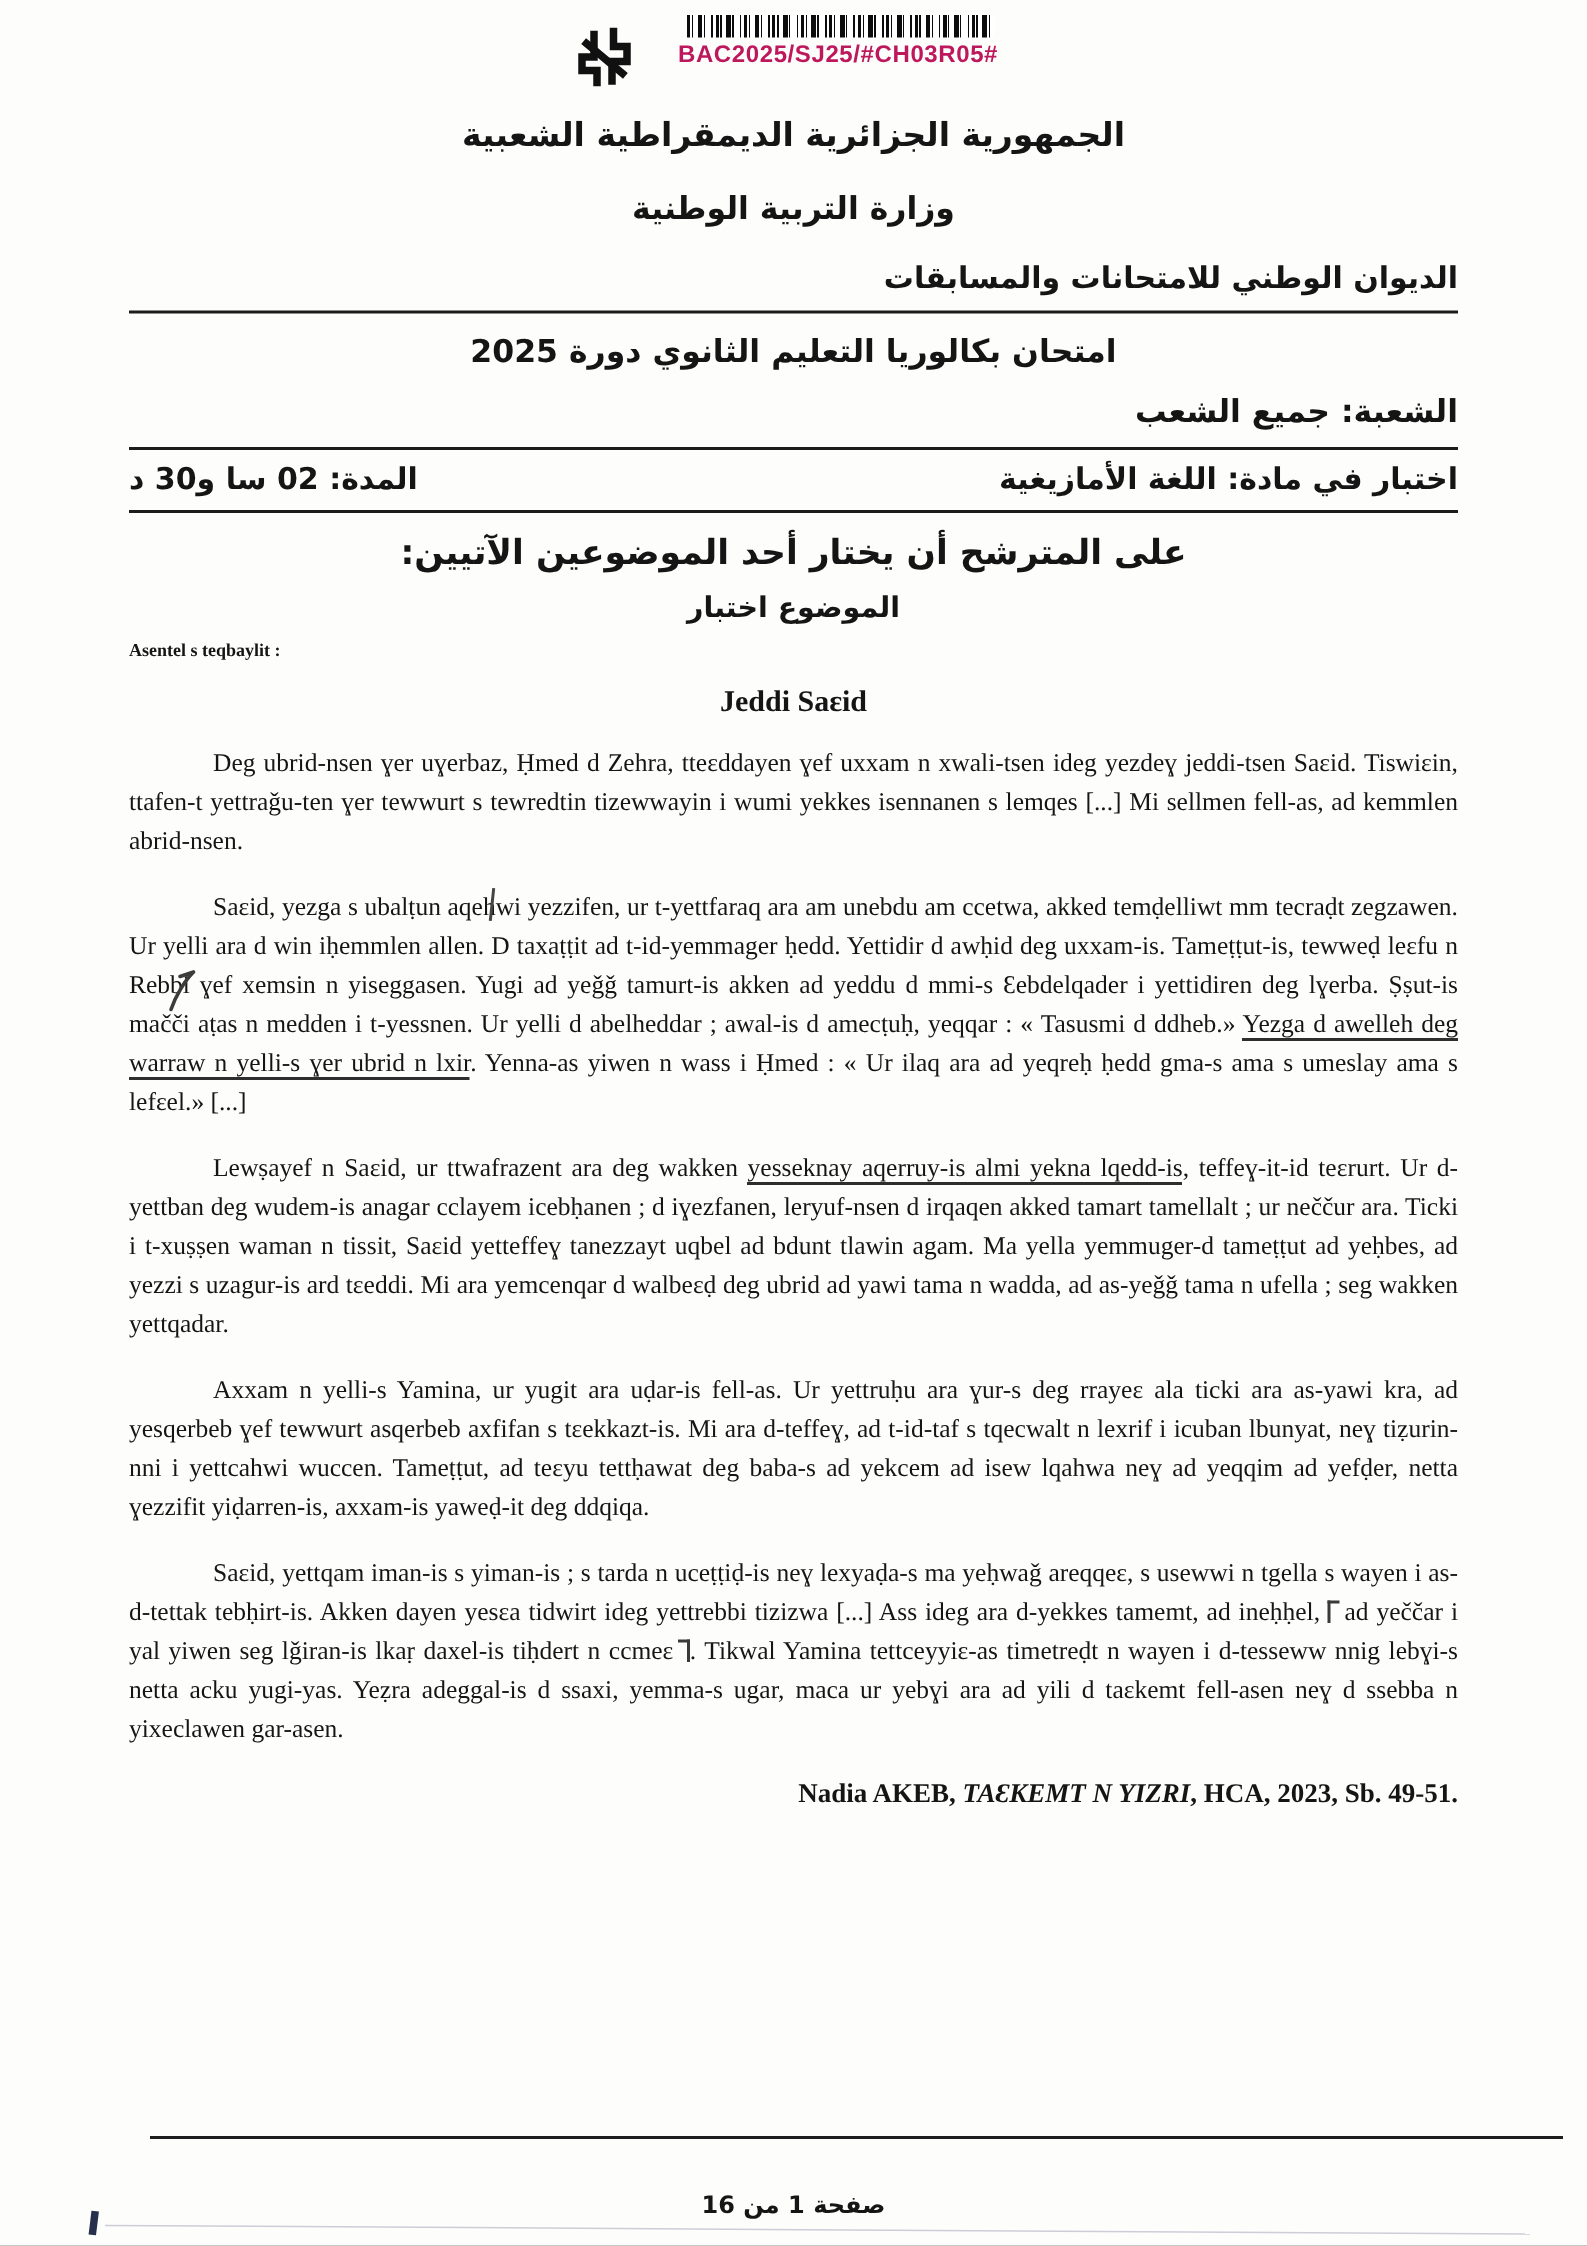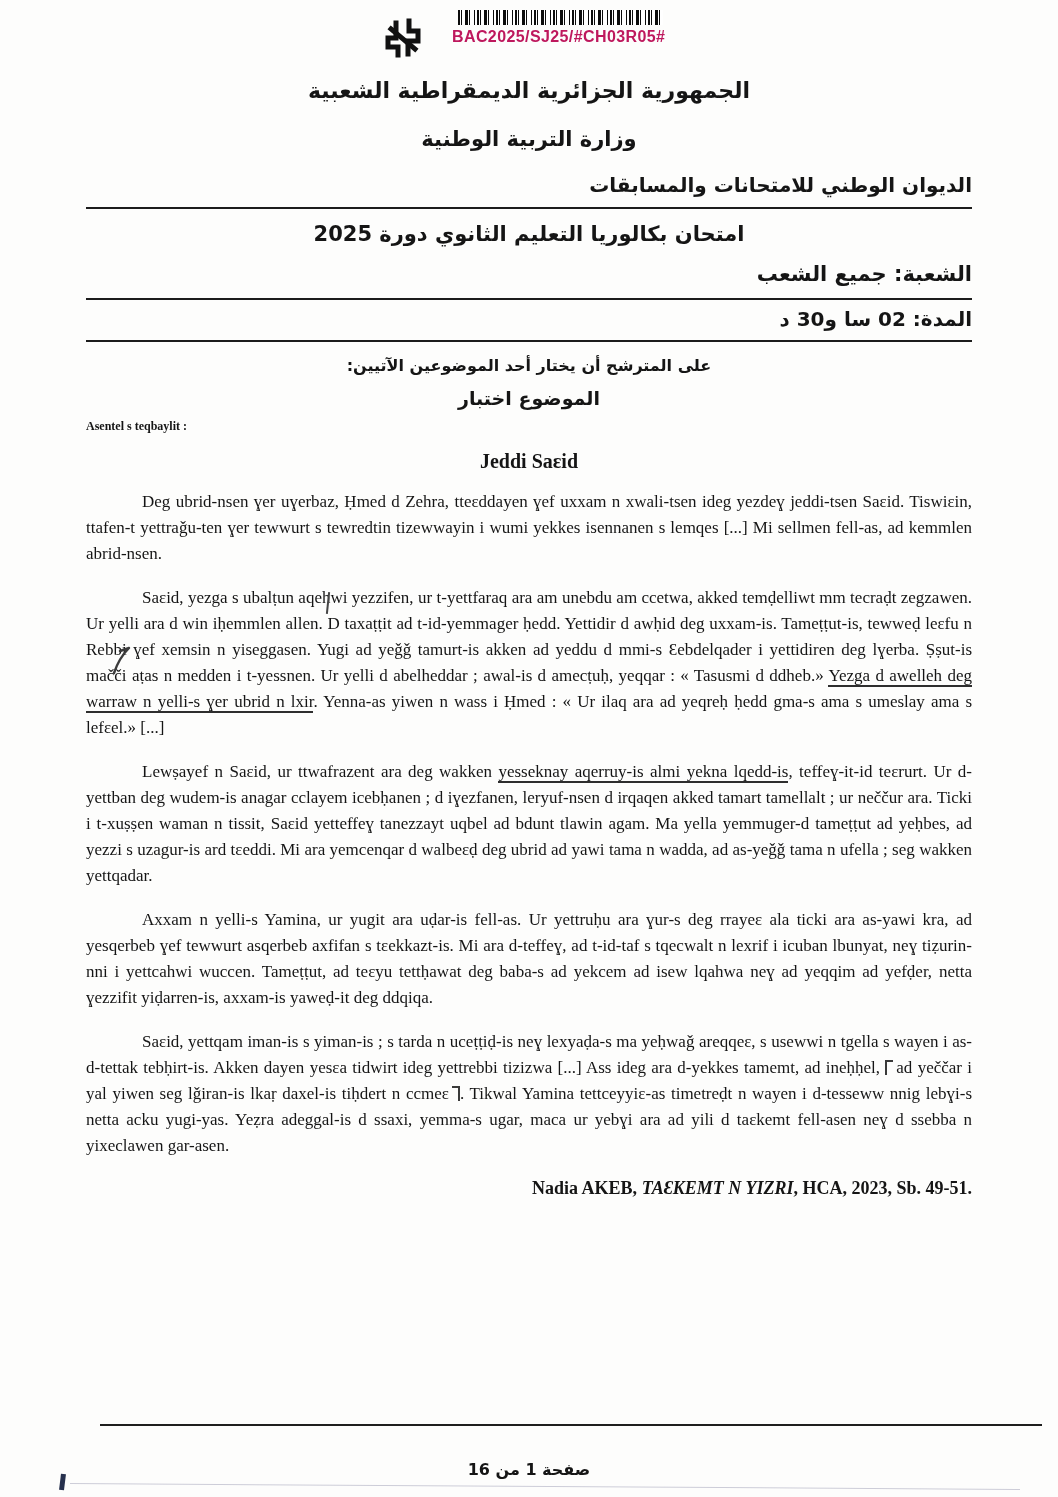--- a/index.html
+++ b/index.html
@@ -26,21 +26,21 @@
   .content{position:absolute;top:78px;left:86px;width:886px;}
   .ar{font-family:"DejaVu Sans","Liberation Sans",sans-serif;font-weight:700;direction:rtl;}
   .h-republic{text-align:center;font-size:22px;margin:0 0 24px 0;}
   .h-ministry{text-align:center;font-size:21px;margin:0 0 22px 0;}
   .h-office{text-align:right;font-size:20px;margin:0 0 10px 0;}
   .rule{height:2px;background:#1c1c1c;border:0;margin:0;}
   .h-exam{text-align:center;font-size:21px;margin:13px 0 16px 0;}
   .h-branch{text-align:right;font-size:21px;margin:0 0 12px 0;}
   .subjrow{display:flex;direction:rtl;justify-content:space-between;align-items:center;
     font-size:20px;padding:7px 0 9px 0;}
-  .h-choose{text-align:center;font-size:16px;margin:14px 0 12px 0;}
+  .h-choose{text-align:center;font-size:23px;margin:14px 0 12px 0;}
   .h-topic{text-align:center;font-size:19px;margin:0 0 10px 0;}
   
   .asentel{font-weight:700;font-size:12px;margin:2px 0 16px 0;}
   .jeddi{text-align:center;font-weight:700;font-size:20px;margin:0 0 16px 0;}
   .para{
     font-size:17px;line-height:26px;text-align:justify;
     text-indent:56px;margin:0 0 18px 0;
   }
   .u-hand{border-bottom:2px solid #2e2e2e;}
   .br-hand::before{content:"";display:inline-block;width:6px;height:13px;
@@ -81,20 +81,21 @@
   <div class="content">
 
     <div class="ar h-republic" dir="rtl">الجمهورية الجزائرية الديمقراطية الشعبية</div>
     <div class="ar h-ministry" dir="rtl">وزارة التربية الوطنية</div>
     <div class="ar h-office" dir="rtl">الديوان الوطني للامتحانات والمسابقات</div>
     <div class="rule"></div>
     <div class="ar h-exam" dir="rtl">امتحان بكالوريا التعليم الثانوي دورة 2025</div>
     <div class="ar h-branch" dir="rtl">الشعبة: جميع الشعب</div>
     <div class="rule"></div>
     <div class="subjrow ar">
+      <span>اختبار في مادة: اللغة الأمازيغية</span>
       <span>المدة: 02 سا و30 د</span>
     </div>
     <div class="rule"></div>
     <div class="ar h-choose" dir="rtl">على المترشح أن يختار أحد الموضوعين الآتيين:</div>
     <div class="ar h-topic" dir="rtl">الموضوع اختبار</div>
 
     <div class="asentel">Asentel s teqbaylit :</div>
     <div class="jeddi">Jeddi Saɛid</div>
 
     <div id="paras">

